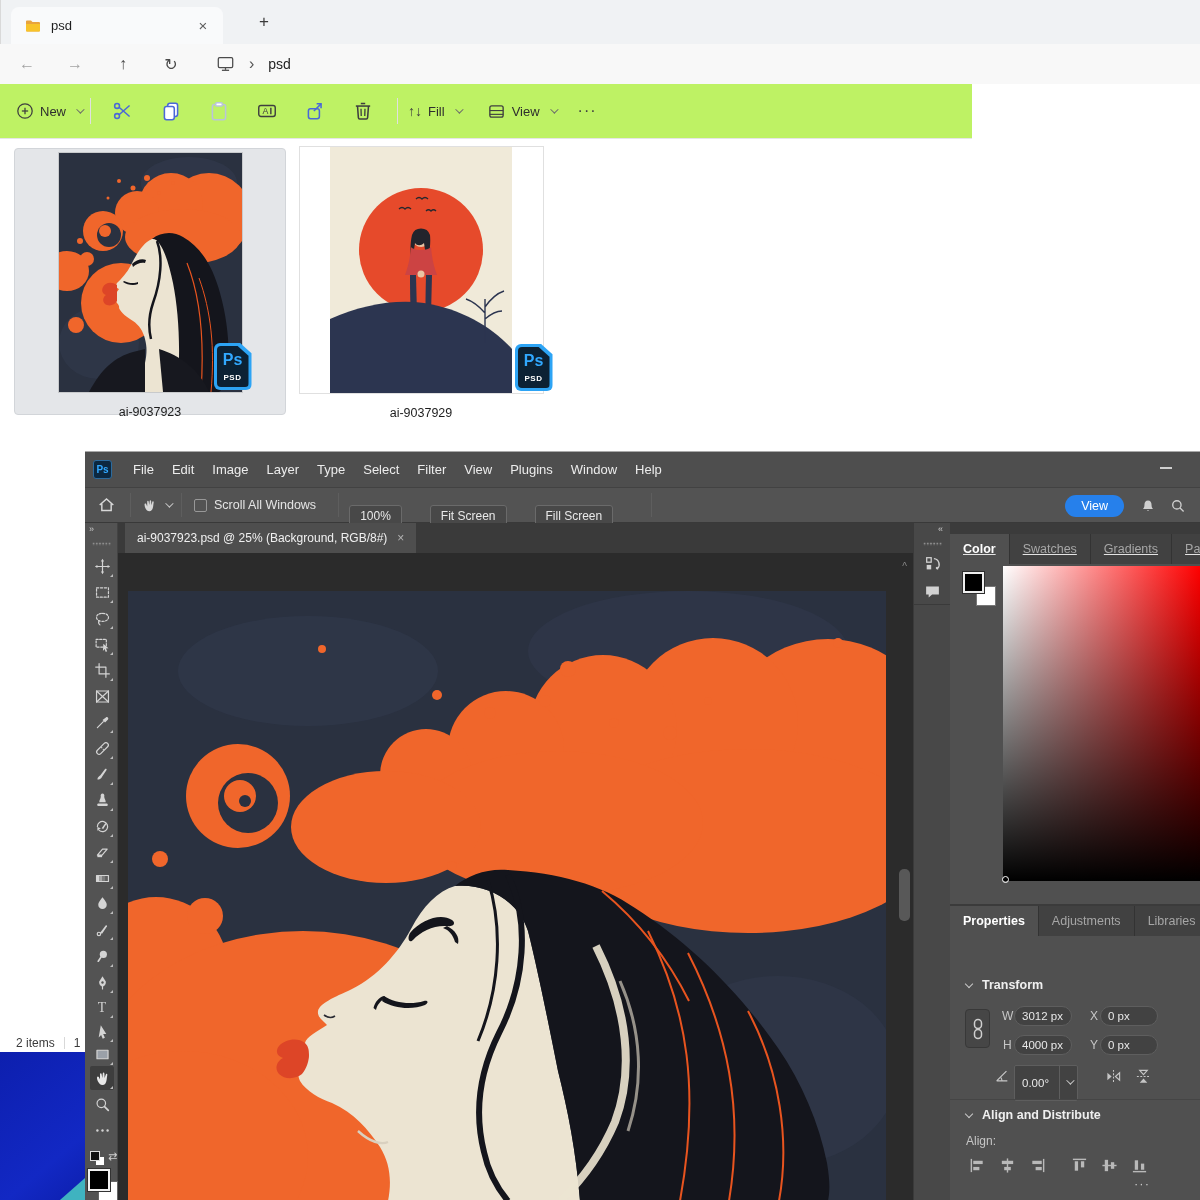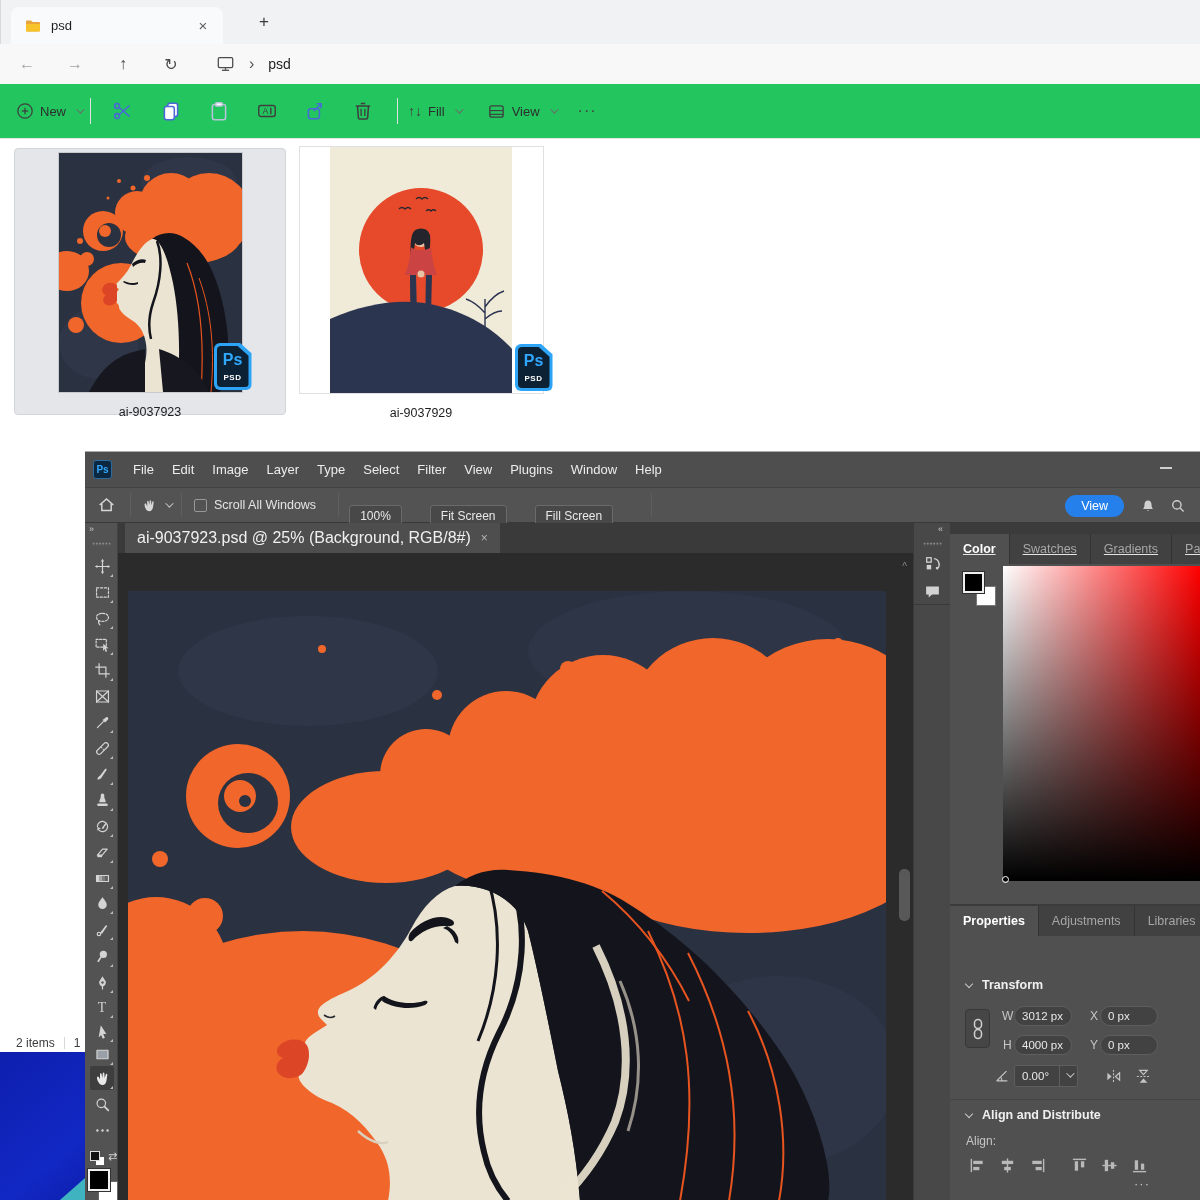--- a/index.html
+++ b/index.html
@@ -21,21 +21,21 @@
   .ex-tab-label { font-size:13px; color:#1f1f1f; margin-left:10px; flex:1; }
   .ex-tab-close { color:#5f5f5f; font-size:15px; width:20px; text-align:center; border-radius:4px;}
   .ex-newtab { position:absolute; left:258px; top:12px; color:#3a3a3a; font-size:17px; }
   .ex-nav { position:absolute; left:0; top:44px; width:1200px; height:40px; background:#f8f8f8;
     display:flex; align-items:center; }
   .navbtn { width:34px; text-align:center; font-size:16px; color:#4b4b4b; }
   .navbtn.dim { color:#a3a3a3; }
   .crumb { display:flex; align-items:center; margin-left:28px; }
   .crumb-sep { color:#555; font-size:16px; margin:0 14px; }
   .crumb-name { font-size:14px; color:#1f1f1f; }
-  .ex-cmdbar { position:absolute; left:0; top:84px; width:1200px; height:55px; background:#22c55e;
+  .ex-cmdbar { position:absolute; left:0; top:84px; width:972px; height:55px; background:#bef264;
     border-bottom:1px solid #e6e6e6; display:flex; align-items:center; }
   .cmd-divider { width:1px; height:26px; background:#e0e0e0; }
   .cmd-btn { height:36px; display:flex; align-items:center; justify-content:center; border-radius:4px; }
   .cmd-iconbtn { width:40px; margin:0 4px; }
   .cmd-label { font-size:13px; color:#2e2e2e; margin:0 6px; }
   .chev { display:inline-block; width:6px; height:6px; border-right:1.4px solid #6b6b6b;
     border-bottom:1.4px solid #6b6b6b; transform:rotate(45deg) translateY(-2px); margin-left:4px;}
   .ex-files { position:absolute; left:0; top:139px; width:1200px; height:895px; background:#fff; }
   .tile { position:absolute; text-align:center; }
   .tile.selected { background:#e4e6e9; border:1px solid #d2d5d9; border-radius:4px; }
@@ -91,21 +91,21 @@
   .big-colors { position:absolute; left:3px; top:646px; width:30px; height:32px; }
   .big-fg { position:absolute; left:0; top:0; width:22px; height:22px; background:#000;
     border:2px solid #f2f2f2; outline:1px solid #333; }
   .big-bg { position:absolute; left:10px; top:12px; width:20px; height:20px; background:#fff; border:1px solid #666; }
 
   
   .canvas { position:absolute; left:33px; top:0; width:795px; height:678px; background:#2b2b2b; }
   .doc-tabrow { position:absolute; left:0; top:0; width:100%; height:30px; background:#3a3a3a; }
   .doc-tab { position:absolute; left:7px; top:0; height:30px; background:#4e4e4e; display:flex;
     align-items:center; padding:0 12px; }
-  .doc-tab-label { font-size:16px; color:#f0f0f0; }
+  .doc-tab-label { font-size:12px; color:#f0f0f0; }
   .doc-tab-close { color:#b3b3b3; font-size:12px; margin-left:10px; }
   .artwork { position:absolute; left:10px; top:68px; width:758px; height:610px; }
   .scroll-up { position:absolute; right:6px; top:38px; color:#8a8a8a; font-size:10px; }
   .scroll-thumb { position:absolute; right:3px; top:346px; width:11px; height:52px; background:#585858; border-radius:5px; }
 
   
   .strip { position:absolute; left:828px; top:0; width:37px; height:678px; background:#484848;
     border-left:1px solid #3a3a3a; }
   .strip-hdr { position:absolute; right:6px; top:1px; font-size:9px; color:#c9c9c9; letter-spacing:1px; }
   .strip .grip { left:9px; }
@@ -135,21 +135,21 @@
   .pixel-icon { width:26px; height:20px; background:#5f5f5f; border-radius:3px; margin:0 10px 0 14px;
     display:flex; align-items:center; justify-content:center; }
   .sec-hdr { position:absolute; display:flex; align-items:center; font-weight:bold; color:#efefef; font-size:12.5px; }
   .sec-chev { display:inline-block; width:6px; height:6px; border-right:1.4px solid #c9c9c9;
     border-bottom:1.4px solid #c9c9c9; transform:rotate(45deg); margin:0 10px 3px 16px; }
   .tx-label { position:absolute; color:#c6c6c6; font-size:12px; }
   .tx-input { position:absolute; width:58px; height:20px; background:#424242; border:1px solid #5e5e5e;
     border-radius:10px; color:#e8e8e8; font-size:11.5px; display:flex; align-items:center; padding-left:7px; }
   .link-box { position:absolute; left:15px; top:73px; width:25px; height:39px; background:#464646;
     border:1px solid #383838; border-radius:4px; display:flex; align-items:center; justify-content:center; }
-  .angle-combo { position:absolute; left:64px; top:129px; width:64px; height:22px; background:#424242;
+  .angle-combo { position:absolute; left:64px; top:129px; width:64px; height:36px; background:#424242;
     border:1px solid #5e5e5e; border-radius:2px; color:#e8e8e8; font-size:11.5px;
     display:flex; align-items:center; }
   .angle-combo .val { flex:1; padding-left:7px; }
   .angle-combo .dd { width:18px; height:100%; border-left:1px solid #5e5e5e;
     display:flex; align-items:center; justify-content:center; }
   .flip-btn { position:absolute; top:131px; width:18px; height:18px; display:flex; align-items:center; justify-content:center;}
   .p-div { position:absolute; left:0; top:163px; width:100%; height:1px; background:#454545; }
   .align-label { position:absolute; left:16px; top:198px; color:#c6c6c6; }
   .align-btn { position:absolute; top:218px; width:22px; height:22px; display:flex; align-items:center; justify-content:center;}
   .panel-more { position:absolute; left:184px; top:240px; color:#c9c9c9; font-size:13px; letter-spacing:1px; }

